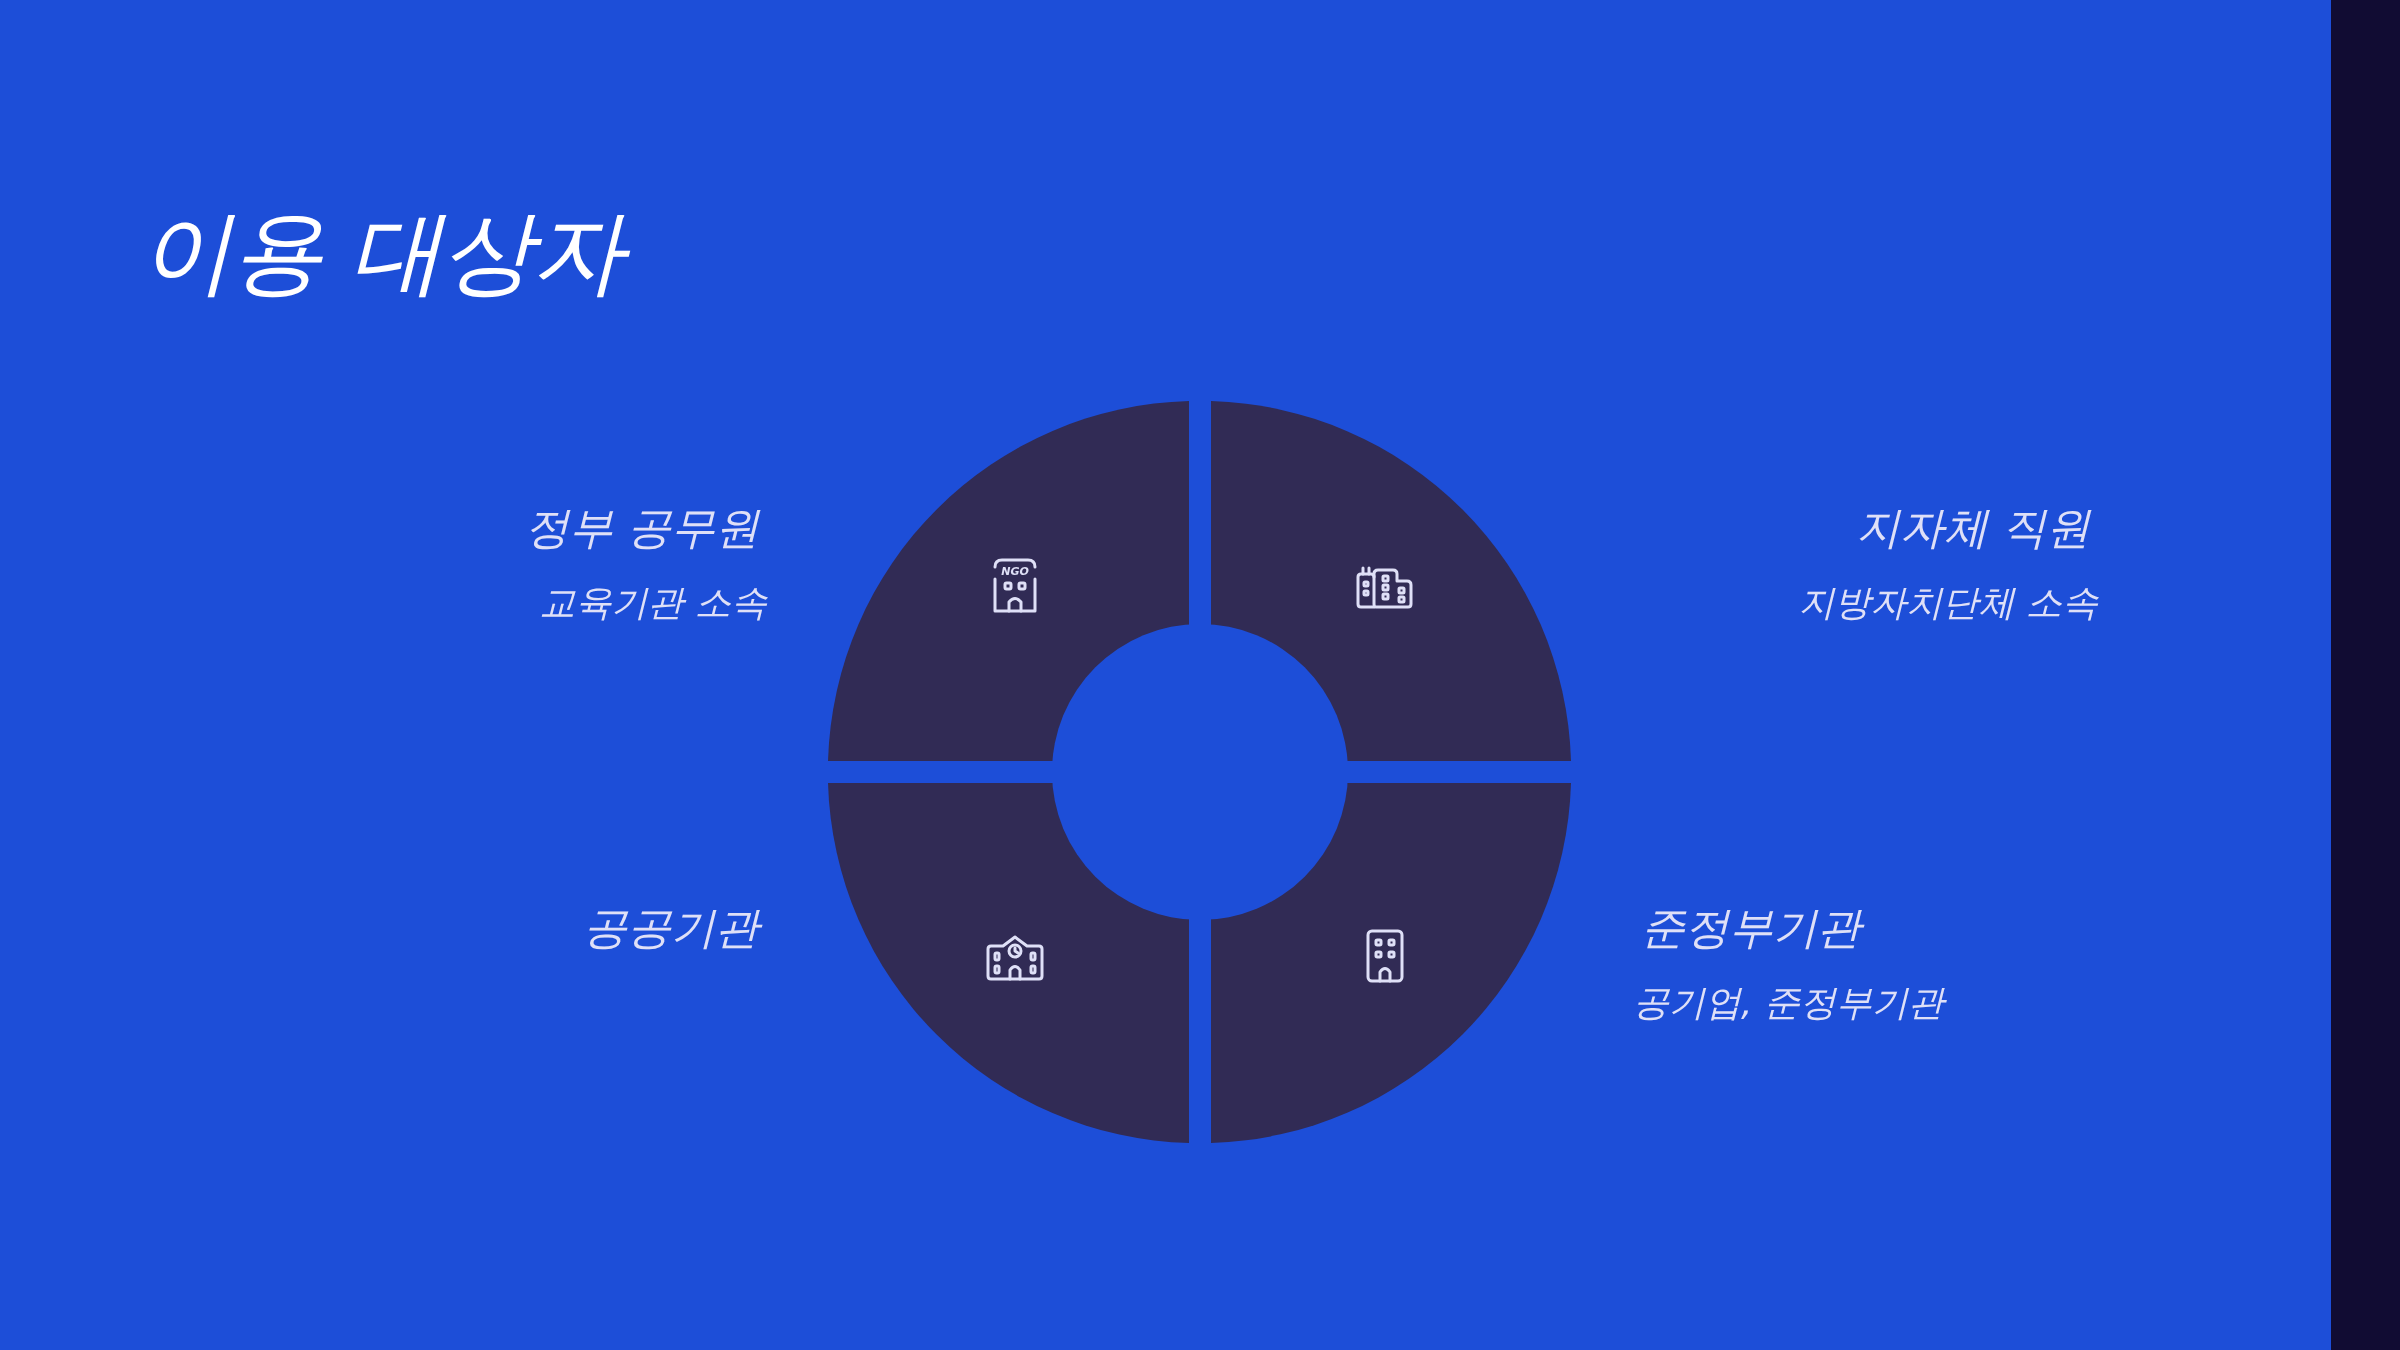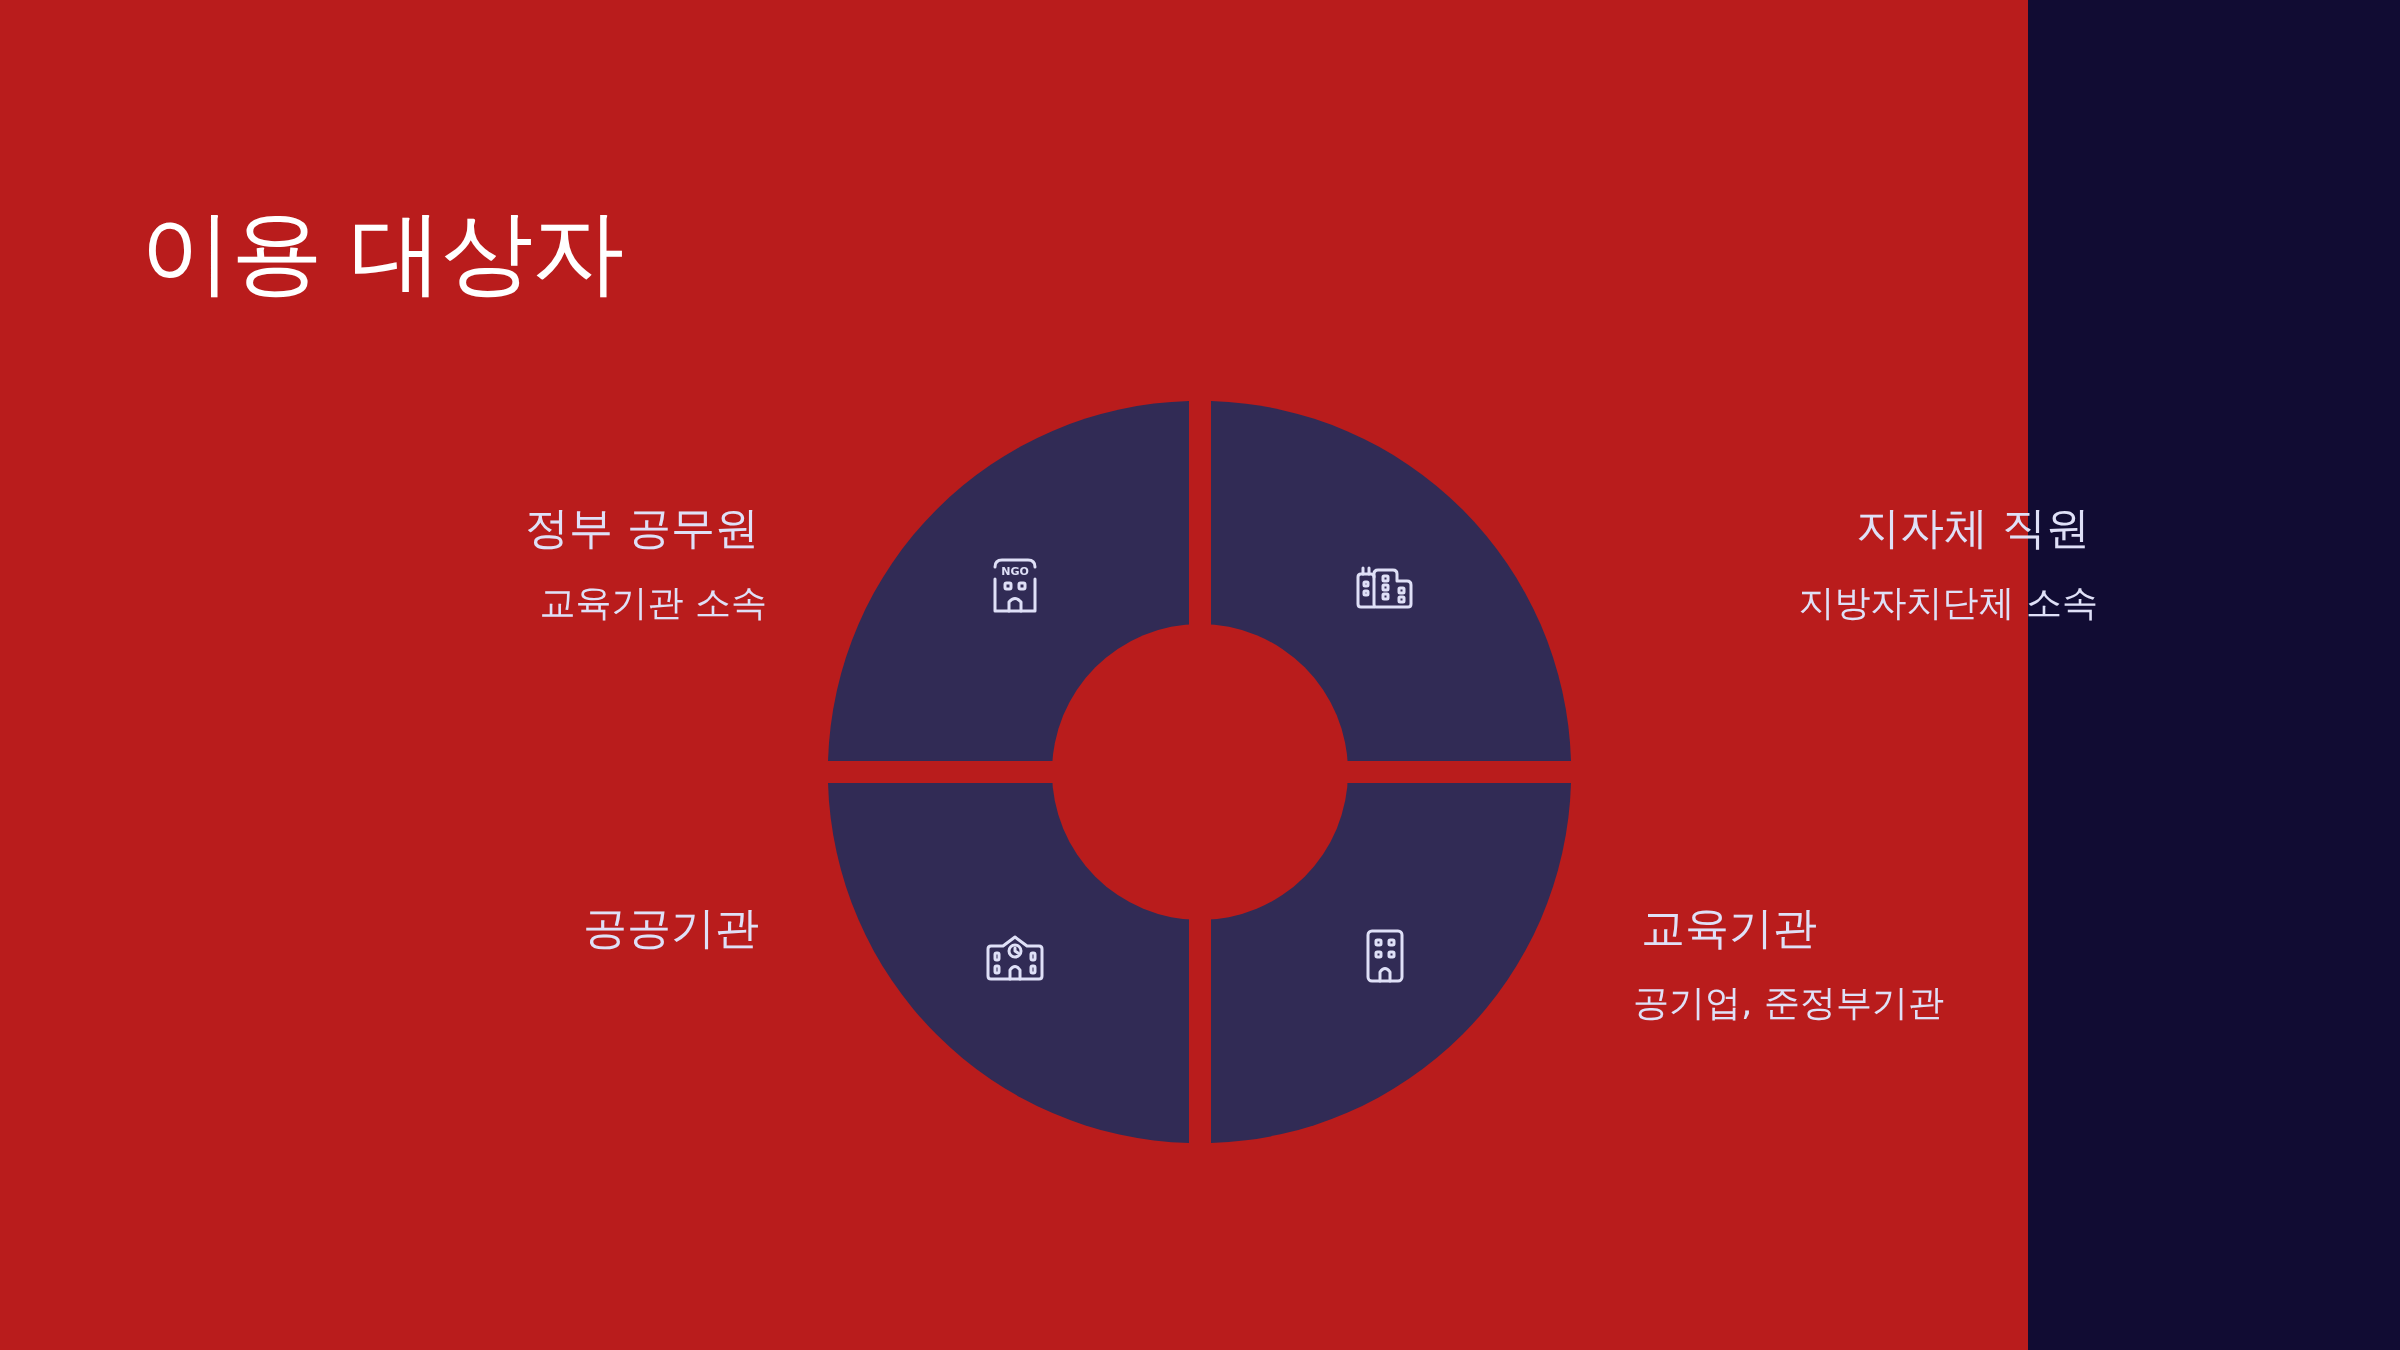--- a/index.html
+++ b/index.html
@@ -6,23 +6,24 @@
       margin: 0;
       padding: 0;
       width: 2400px;
       height: 1350px;
       overflow: hidden;
       background: #110c33;
       font-family: "DejaVu Sans", "Liberation Sans", sans-serif;
     }
     .slide {
       position: relative;
-      width: 2028px;
+      width: 2331px;
       height: 1350px;
-      background: #b91c1c;
+      background: #1d4ed8;
+      font-style: italic;
     }
     .title {
       position: absolute;
       left: 140px;
       top: 198px;
       font-size: 92px;
       line-height: 1.2;
       color: #ffffff;
       font-weight: 400;
       letter-spacing: -1px;
@@ -137,17 +138,17 @@
   <div class="label-block right" style="left:1578px; top:494px;text-align:right;">
     <div class="label-heading">지자체 직원</div>
     <div class="label-sub">지방자치단체 소속</div>
   </div>
 
   <div class="label-block left" style="left:247px; top:894px;">
     <div class="label-heading">공공기관</div>
   </div>
 
   <div class="label-block right" style="left:1633px; top:894px;">
-    <div class="label-heading">교육기관</div>
+    <div class="label-heading">준정부기관</div>
     <div class="label-sub">공기업, 준정부기관</div>
   </div>
 
 </div>
 
 </body></html>

